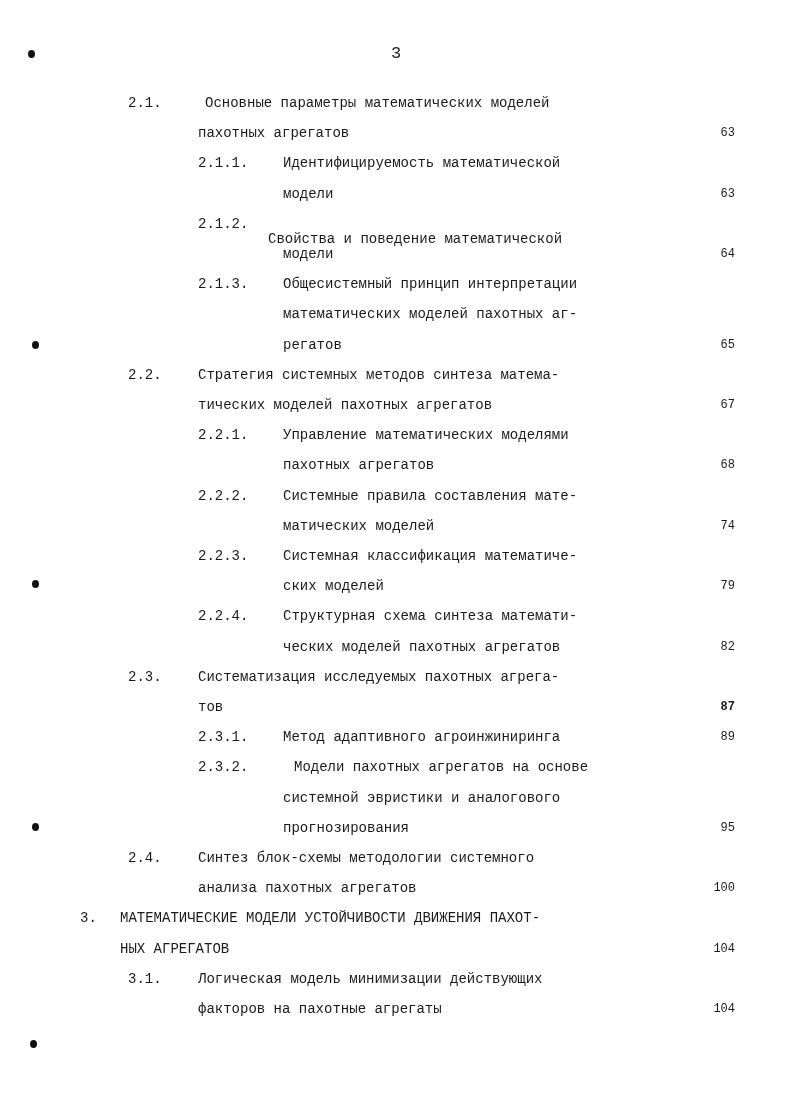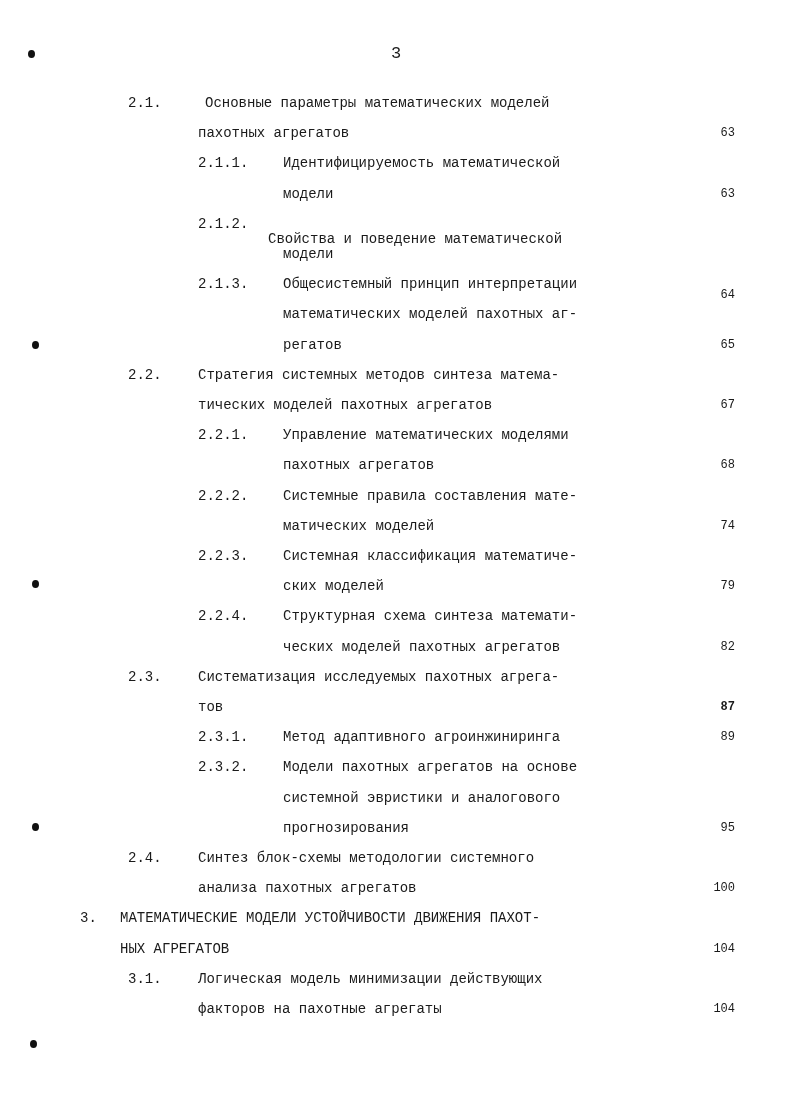--- a/index.html
+++ b/index.html
@@ -26,21 +26,21 @@
     <div class="line" style="left: 205px; top: 92px;">Основные параметры математических моделей</div>
     <div class="line" style="left: 198px; top: 122.2px;">пахотных агрегатов</div>
     <div class="pg" style="left: 675px; top: 122.2px;">63</div>
     <div class="line" style="left: 198px; top: 152.4px;">2.1.1.</div>
     <div class="line" style="left: 283px; top: 152.4px;">Идентифицируемость математической</div>
     <div class="line" style="left: 283px; top: 182.6px;">модели</div>
     <div class="pg" style="left: 675px; top: 182.6px;">63</div>
     <div class="line" style="left: 198px; top: 212.8px;">2.1.2.</div>
     <div class="line" style="left: 268px; top: 212.8px; margin-top: 15px;">Свойства и поведение математической</div>
     <div class="line" style="left: 283px; top: 243px;">модели</div>
-    <div class="pg" style="left: 675px; top: 243px; margin-top: 41px;">64</div>
+    <div class="pg" style="left: 675px; top: 243px;">64</div>
     <div class="line" style="left: 198px; top: 273.2px;">2.1.3.</div>
     <div class="line" style="left: 283px; top: 273.2px;">Общесистемный принцип интерпретации</div>
     <div class="line" style="left: 283px; top: 303.4px;">математических моделей пахотных аг-</div>
     <div class="line" style="left: 283px; top: 333.6px; text-align: center;">регатов</div>
     <div class="pg" style="left: 675px; top: 333.6px;">65</div>
     <div class="line" style="left: 128px; top: 363.8px;">2.2.</div>
     <div class="line" style="left: 198px; top: 363.8px;">Стратегия системных методов синтеза матема-</div>
     <div class="line" style="left: 198px; top: 394px;">тических моделей пахотных агрегатов</div>
     <div class="pg" style="left: 675px; top: 394px;">67</div>
     <div class="line" style="left: 198px; top: 424.2px;">2.2.1.</div>
@@ -60,21 +60,21 @@
     <div class="line" style="left: 283px; top: 635.6px;">ческих моделей пахотных агрегатов</div>
     <div class="pg" style="left: 675px; top: 635.6px;">82</div>
     <div class="line" style="left: 128px; top: 665.8px;">2.3.</div>
     <div class="line" style="left: 198px; top: 665.8px;">Систематизация исследуемых пахотных агрега-</div>
     <div class="line" style="left: 198px; top: 696px;">тов</div>
     <div class="pg" style="left: 675px; top: 696px; font-weight: bold;">87</div>
     <div class="line" style="left: 198px; top: 726.2px;">2.3.1.</div>
     <div class="line" style="left: 283px; top: 726.2px;">Метод адаптивного агроинжиниринга</div>
     <div class="pg" style="left: 675px; top: 726.2px;">89</div>
     <div class="line" style="left: 198px; top: 756.4px; text-align: right;">2.3.2.</div>
-    <div class="line" style="left: 283px; top: 756.4px; text-align: right;">Модели пахотных агрегатов на основе</div>
+    <div class="line" style="left: 294px; top: 756.4px; text-align: right;">Модели пахотных агрегатов на основе</div>
     <div class="line" style="left: 283px; top: 786.6px;">системной эвристики и аналогового</div>
     <div class="line" style="left: 283px; top: 816.8px;">прогнозирования</div>
     <div class="pg" style="left: 675px; top: 816.8px;">95</div>
     <div class="line" style="left: 128px; top: 847px;">2.4.</div>
     <div class="line" style="left: 198px; top: 847px;">Синтез блок-схемы методологии системного</div>
     <div class="line" style="left: 198px; top: 877.2px;">анализа пахотных агрегатов</div>
     <div class="pg" style="left: 675px; top: 877.2px;">100</div>
     <div class="line" style="left: 80px; top: 907.4px;">3.</div>
     <div class="line" style="left: 120px; top: 907.4px;">МАТЕМАТИЧЕСКИЕ МОДЕЛИ УСТОЙЧИВОСТИ ДВИЖЕНИЯ ПАХОТ-</div>
     <div class="line" style="left: 120px; top: 937.6px;">НЫХ АГРЕГАТОВ</div>

